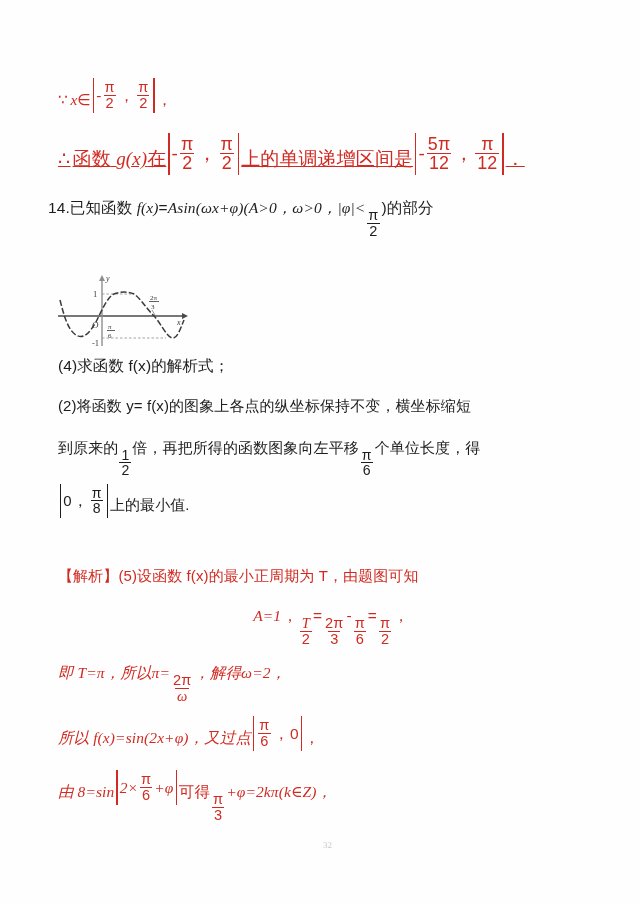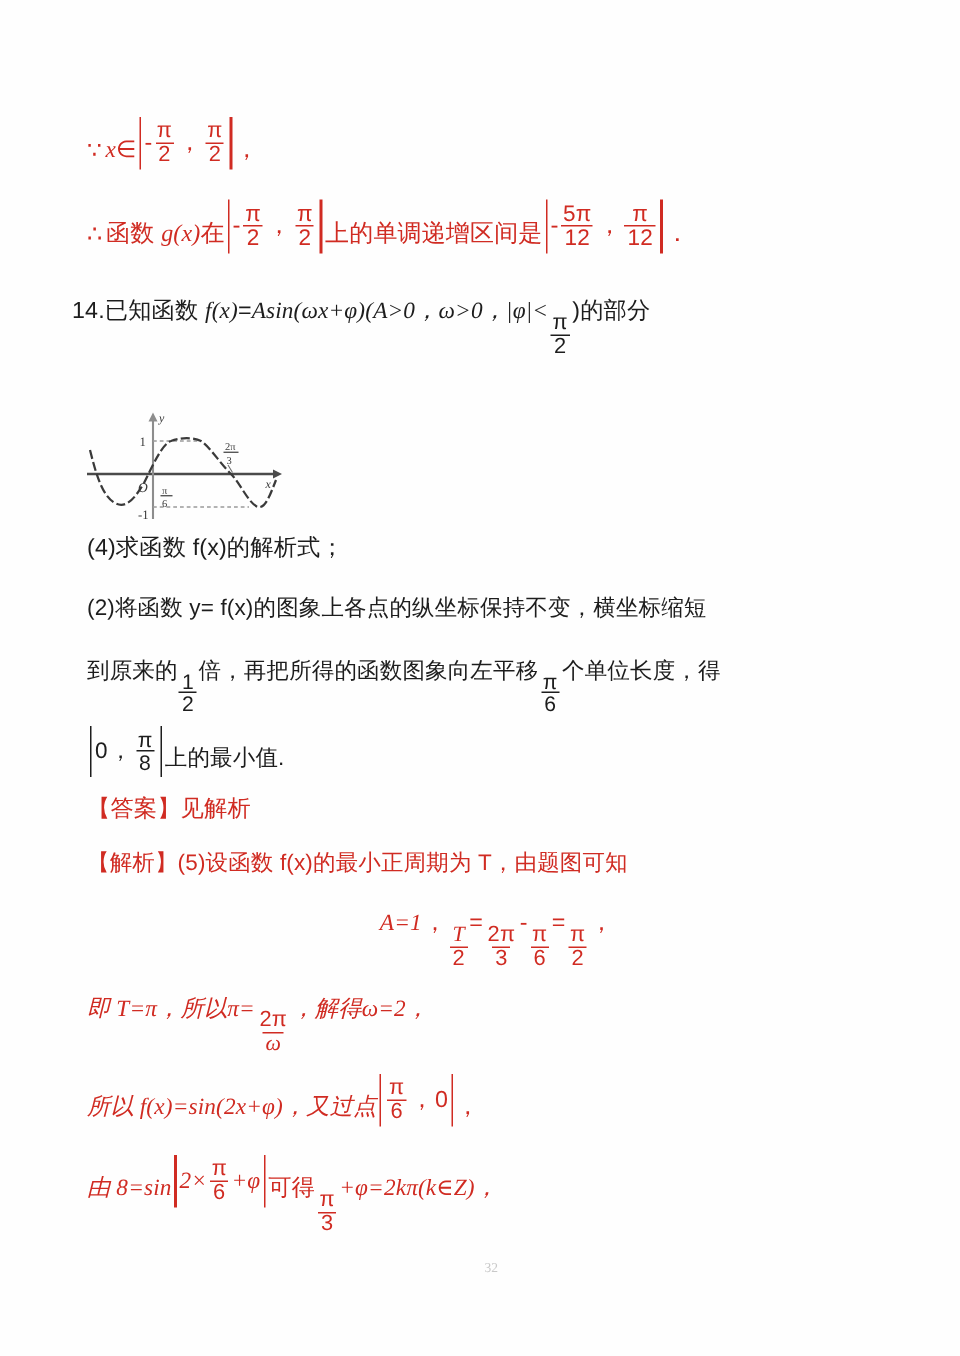--- a/index.html
+++ b/index.html
@@ -131,21 +131,21 @@
           <span class="cmma">，</span>
           <span class="frac">
             <span class="num mup">π</span>
             <span class="den">2</span>
           </span>
         </span>
         <span class="bar"></span>
       </span><span>，</span>
   </div>
 
-  <div class="line red" style="top:135px; font-size:16px;">
+  <div class="line red" style="top:135px; font-size:19px;text-decoration:underline;">
     <span class="therefore">∴</span><span>函数</span>&nbsp;<span class="mi">g(x)</span><span>在</span><span class="brk">
         <span class="bar"></span>
         <span class="body">
           <span>-</span>
           <span class="frac">
             <span class="num mup">π</span>
             <span class="den">2</span>
           </span>
           <span class="cmma">，</span>
           <span class="frac">
@@ -245,23 +245,20 @@
           <span class="cmma">，</span>
           <span class="frac">
             <span class="num mup">π</span>
             <span class="den">8</span>
           </span>
         </span>
         <span class="bar"></span>
       </span><span>上的最小值.</span>
   </div>
 
-  <div class="line red" style="top:532px;">
-    <span>【答案】</span><span>见解析</span>
-  </div>
 
   <div class="line red" style="top:568px; font-size:15px;">
     <span>【解析】</span><span>(5)设函数 f(x)的最小正周期为 T，由题图可知</span>
   </div>
 
   <div class="line red" style="top:608px;text-align:center;">
     <span class="mi">A=1</span><span class="cmma">，</span><span class="frac">
         <span class="num mi">T</span>
         <span class="den">2</span>
       </span><span>=</span><span class="frac">

